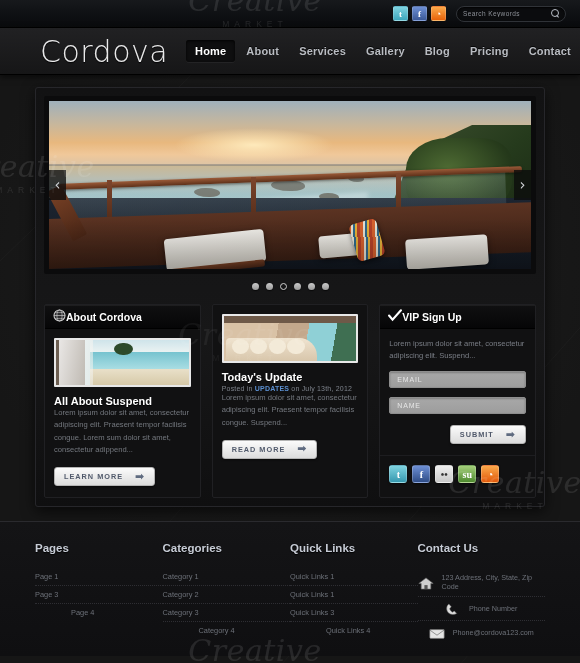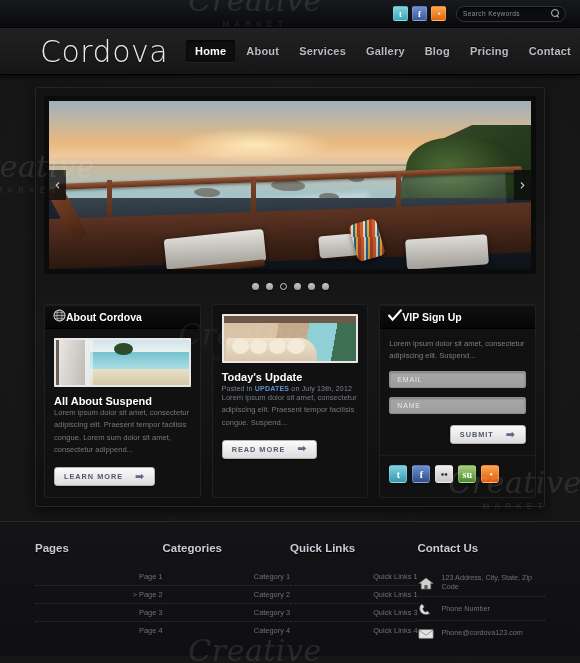--- a/index.html
+++ b/index.html
@@ -237,23 +237,23 @@
   .footer {
     position:relative; z-index:4; margin-top:14px;
     background:linear-gradient(#141416,#0f0f11);
     border-top:1px solid #2a2a2e;
     padding:20px 35px 12px 35px;
     display:flex;
   }
   .fcol { width:25%; }
   .fttl { color:#c7ccd6; font-size:11.5px; font-weight:bold; margin-bottom:14px; text-shadow:0 1px 1px #000; }
   .flink { font-size:7.4px; color:#6d7179; padding:4px 0; display:block; text-decoration:none;
-    border-bottom:1px dotted #2e2e33;text-align:right; }
+    border-bottom:1px dotted #2e2e33; }
   .flink:last-child { border-bottom:0;margin-left:36px; }
-  .citem { display:flex; align-items:center; gap:8px; padding:5px 0; border-bottom:1px dotted #2e2e33; }
+  .citem { display:flex; align-items:center; gap:8px; padding:5px 0; border-bottom:1px dotted #2e2e33;justify-content:center; }
   .citem:last-child{border-bottom:0;}
   .cico { width:16px; height:13px; flex:0 0 16px; position:relative; }
   .ctxt { font-size:7.2px; color:#6d7179; }
 </style>
 </head>
 <body>
 
 <div class="tex"></div>
 <svg class="diag" width="580" height="663">
   <line x1="-40" y1="300" x2="330" y2="-60" stroke="rgba(255,255,255,0.05)" stroke-width="1"></line>
@@ -438,21 +438,20 @@
     </div>
 
   </div>
 </div>
 
 <div class="footer">
 
   <div class="fcol">
     <div class="fttl">Pages</div>
     <a class="flink" href="#">Page 1</a>
-    <a class="flink" href="#">&gt;  Page 2</a>
     <a class="flink" href="#">Page 3</a>
     <a class="flink" href="#">Page 4</a>
   </div>
 
   <div class="fcol">
     <div class="fttl">Categories</div>
     <a class="flink" href="#">Category 1</a>
     <a class="flink" href="#">Category  2</a>
     <a class="flink" href="#">Category  3</a>
     <a class="flink" href="#">Category  4</a>

